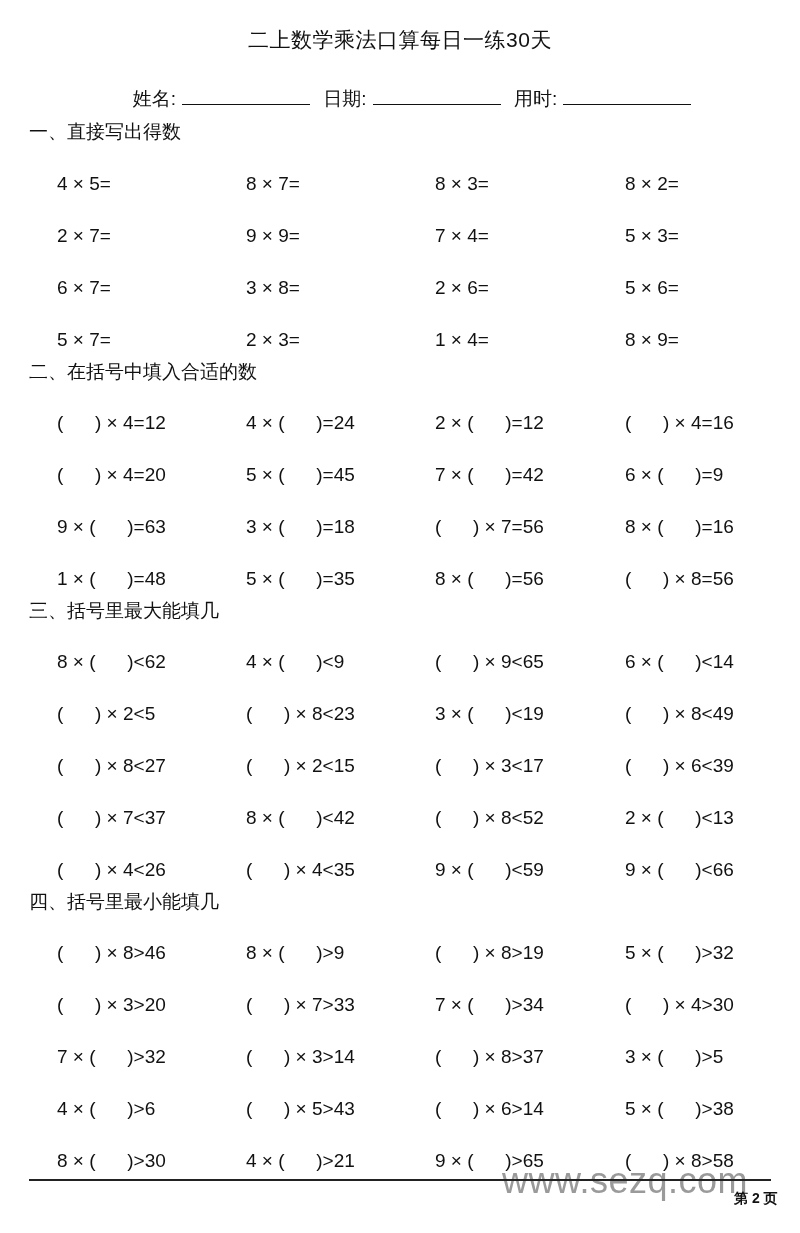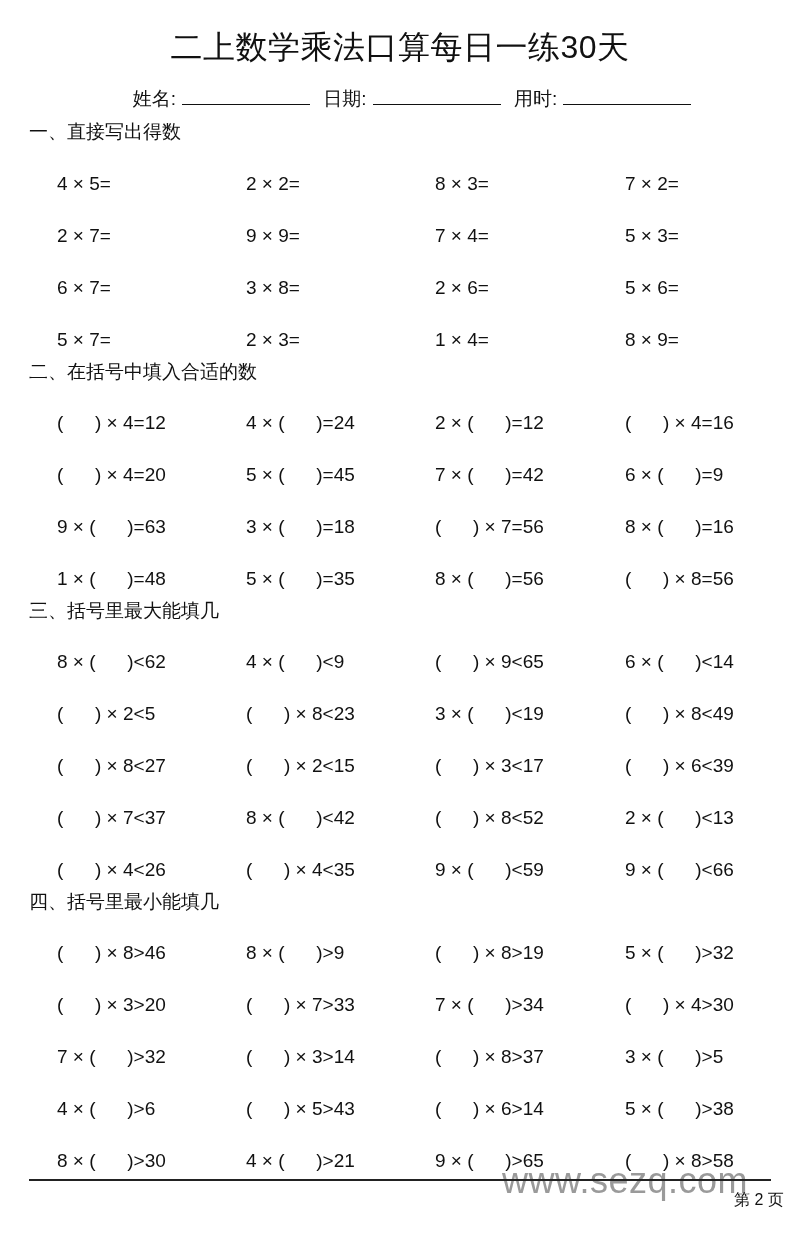--- a/index.html
+++ b/index.html
@@ -1,46 +1,46 @@
 <!DOCTYPE html>
 <html><head>
 <meta charset="utf-8">
 <style>
   html, body { margin: 0; padding: 0; background: #ffffff; }
   body { width: 800px; height: 1233px; position: relative; overflow: hidden;
          font-family: "Liberation Sans", "DejaVu Sans", sans-serif; color: #111; }
   .title { position: absolute; top: 26px; left: 0; width: 800px; text-align: center;
-           font-size: 32px; letter-spacing: 0.5px; }
+           font-size: 21px; letter-spacing: 0.5px; }
   .info { position: absolute; top: 86px; left: 0; width: 800px; text-align: center; font-size: 19px; padding-left: 16px; }
   .info .blank { display: inline-block; width: 128px; border-bottom: 1.5px solid #111; margin: 0 8px 0 6px; height: 16px; vertical-align: baseline; }
   .section-title { position: absolute; left: 29px; font-size: 19px; font-family: Liberation Serif, serif; }
   .row { position: absolute; left: 0; width: 800px; height: 26px; font-size: 19px; margin-top: 25px; }
   .cell { position: absolute; top: 0; white-space: pre; }
   .c0 { left: 57px; } .c1 { left: 246px; } .c2 { left: 435px; } .c3 { left: 625px; }
   .footer-line { position: absolute; left: 29px; top: 1179px; width: 742px; height: 2px; background: #222; }
   .watermark { position: absolute; left: 502px; top: 1160px; font-size: 36px; color: #9a9a9a; letter-spacing: 0.5px; }
-  .page-num { position: absolute; left: 734px; top: 1190px; font-size: 16px; color: #111; }
+  .page-num { position: absolute; left: 734px; top: 1190px; font-size: 14px; color: #111; font-weight: bold; }
 </style>
 </head>
 <body>
 
 <div class="title">二上数学乘法口算每日一练30天</div>
 
 <div class="info">
   <span>姓名:</span><span class="blank"></span>
   <span>日期:</span><span class="blank"></span>
   <span>用时:</span><span class="blank"></span>
 </div>
 
 <div class="section-title" style="top:119px">一、直接写出得数</div>
 <div class="row" style="top:148px">
   <span class="cell c0">4 × 5=</span>
-  <span class="cell c1">2 × 2=</span>
+  <span class="cell c1">8 × 7=</span>
   <span class="cell c2">8 × 3=</span>
-  <span class="cell c3">7 × 2=</span>
+  <span class="cell c3">8 × 2=</span>
 </div>
 <div class="row" style="top:200px">
   <span class="cell c0">2 × 7=</span>
   <span class="cell c1">9 × 9=</span>
   <span class="cell c2">7 × 4=</span>
   <span class="cell c3">5 × 3=</span>
 </div>
 <div class="row" style="top:252px">
   <span class="cell c0">6 × 7=</span>
   <span class="cell c1">3 × 8=</span>

